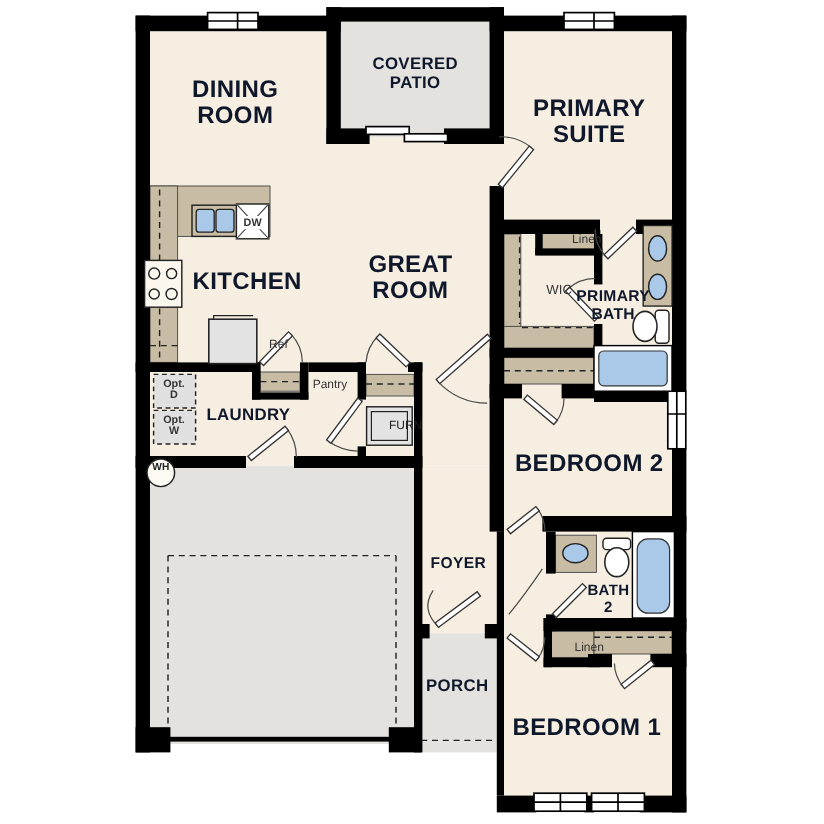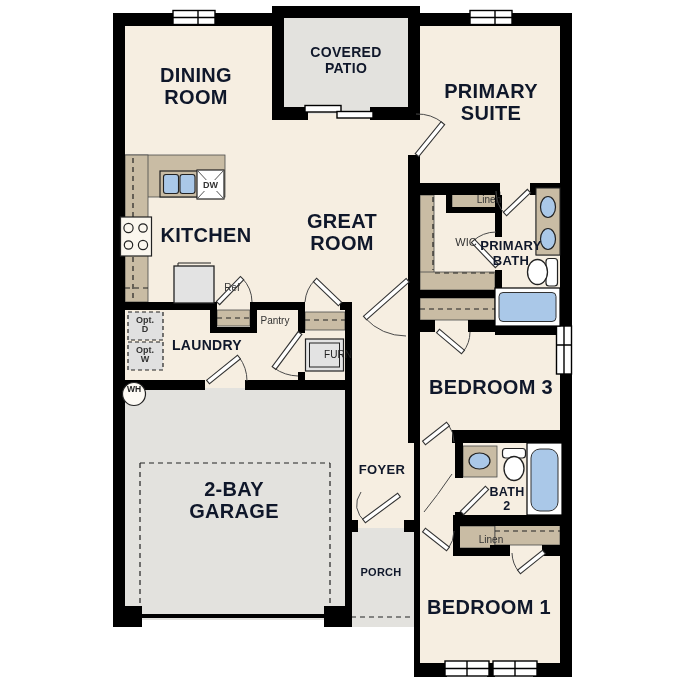--- a/index.html
+++ b/index.html
@@ -253,24 +253,22 @@
   <div class="lbl room-md" style="left:511px;top:254px;">PRIMARY
 BATH</div>
   <div class="lbl room-md" style="left:207px;top:346px;font-size:14px;">LAUNDRY</div>
   <div class="lbl small" style="left:233px;top:321px;margin-left:28px;">Pantry</div>
   <div class="lbl small" style="left:324px;top:355px;font-size:10px;color:#222;">FURN</div>
   <div class="lbl tiny" style="left:145px;top:325px;">Opt.
 D</div>
   <div class="lbl tiny" style="left:145px;top:355px;">Opt.
 W</div>
   <div class="lbl tiny" style="left:134px;top:389px;font-size:8.5px;color:#222;">WH</div>
-  <div class="lbl room" style="left:234px;top:500px;">2-BAY
-GARAGE</div>
-  <div class="lbl room" style="left:491px;top:387px;">BEDROOM 3</div>
+  <div class="lbl room" style="left:491px;top:387px;">BEDROOM 2</div>
   <div class="lbl room-md" style="left:382px;top:470px;text-align:right;">FOYER</div>
   <div class="lbl room-md" style="left:507px;top:499px;font-size:12.5px;">BATH
 2</div>
   <div class="lbl small" style="left:477px;top:540px;">Linen</div>
-  <div class="lbl room-md" style="left:381px;top:572px;font-size:11px;">PORCH</div>
+  <div class="lbl room-md" style="left:381px;top:572px;font-size:14px;">PORCH</div>
   <div class="lbl room" style="left:489px;top:607px;">BEDROOM 1</div>
   <div class="lbl tiny" style="left:210.5px;top:185.5px;">DW</div>
   <div class="lbl small" style="left:194px;top:288px;margin-left:24px;">Ref</div>
 </div>
 
 </body></html>

